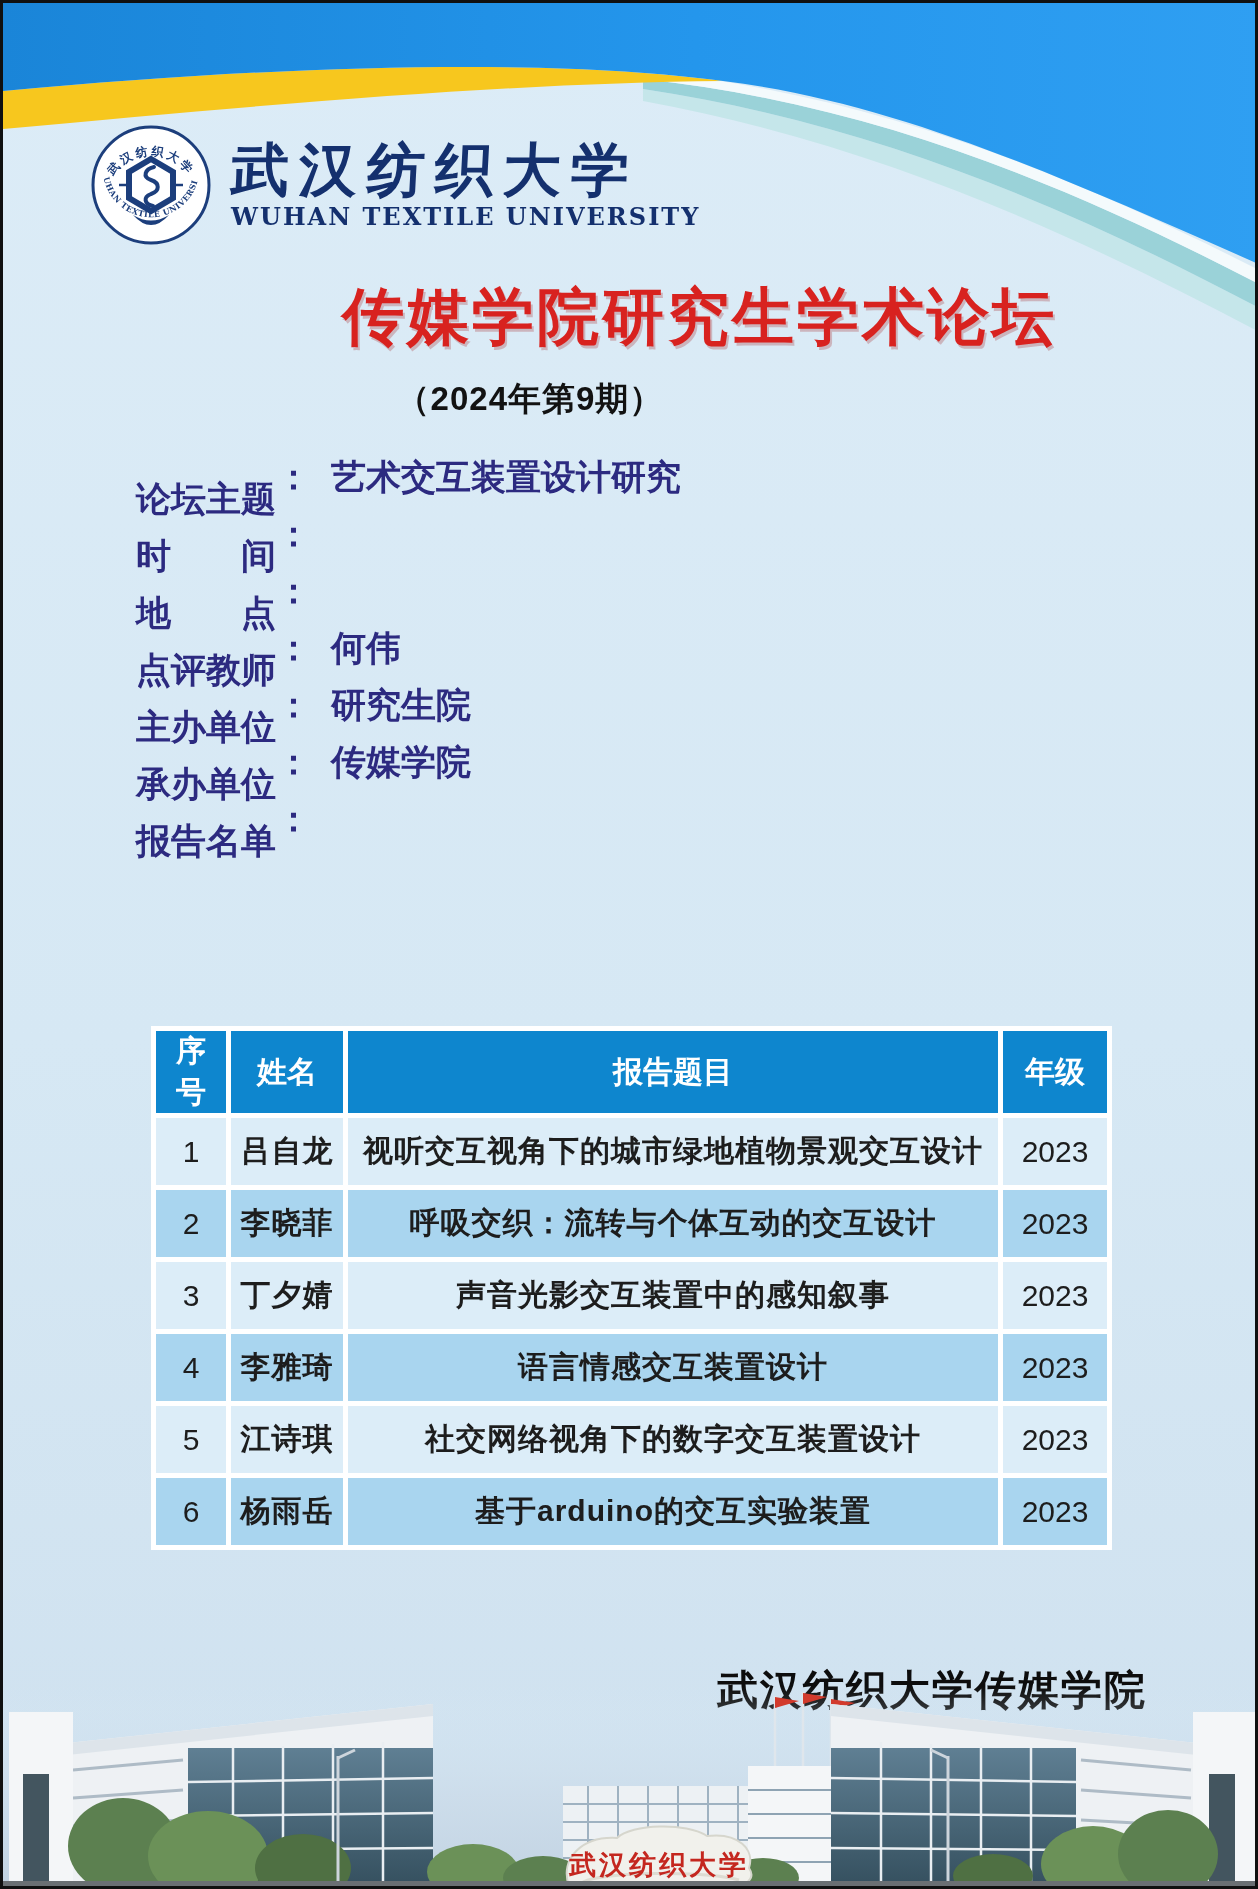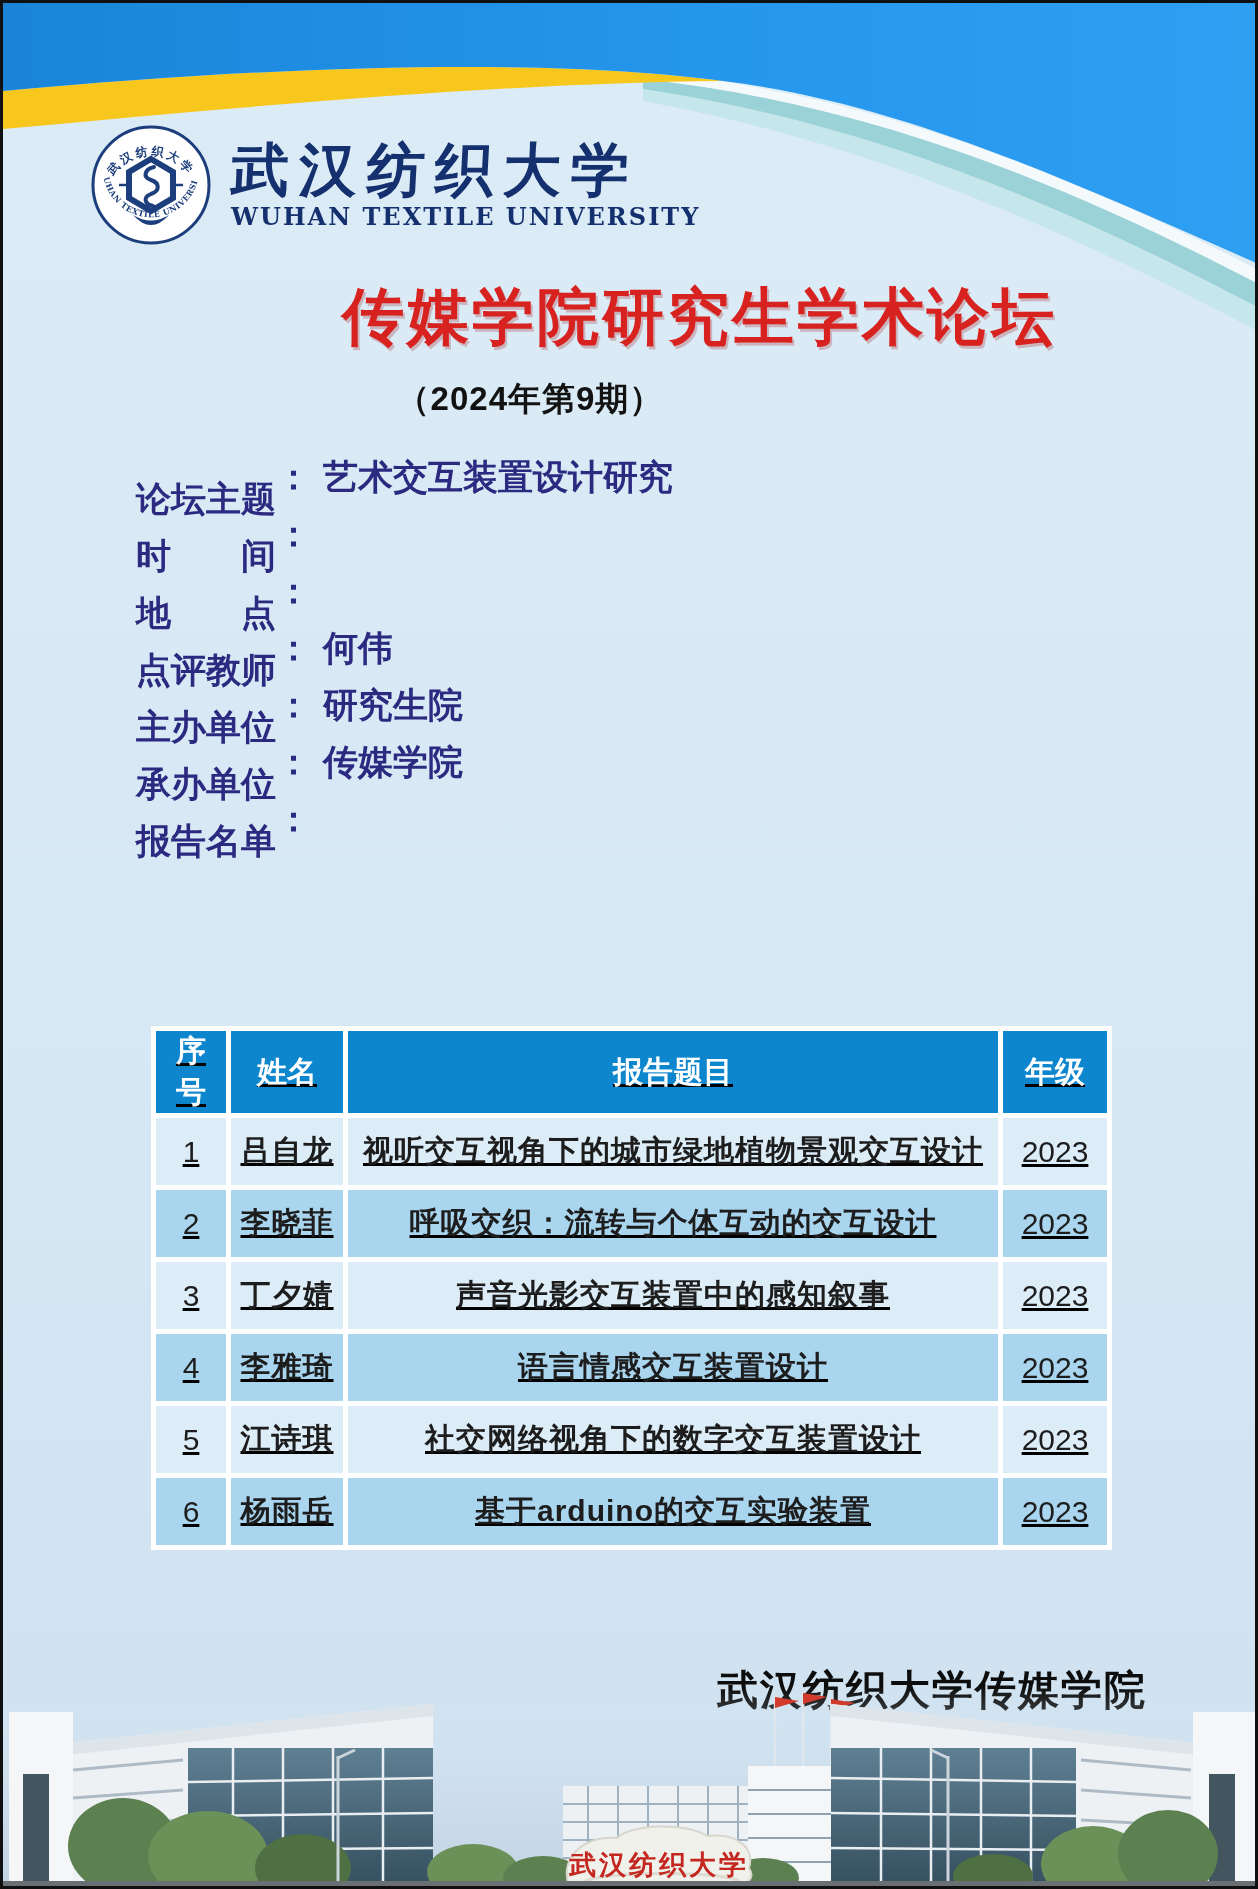--- a/index.html
+++ b/index.html
@@ -42,24 +42,24 @@
   }
   .sub-title{
     position:absolute;top:374px;left:0;width:1054px;text-align:center;
     font-size:33px;font-weight:900;color:#121212;letter-spacing:1px;
   }
   .info{position:absolute;top:446px;left:133px;}
   .info-row{height:57px;display:flex;align-items:center;
     font-size:35px;font-weight:bold;color:#2c2a80;}
   .info-label{white-space:pre;margin-top:44px;}
   .info-colon{margin:0 6px 0 0;}
-  .info-value{margin-left:6px;}
+  .info-value{margin-left:14px;}
   
   .tbl-wrap{position:absolute;top:1023px;left:148px;}
-  table.report{border-collapse:separate;border-spacing:5px;background:#ffffff;text-decoration:underline;}
+  table.report{border-collapse:separate;border-spacing:5px;background:#ffffff;}
   table.report th{
     background:#0e86ce;color:#fff;font-size:30px;font-weight:bold;
     height:60px;padding:0 6px;
   }
   table.report td{height:67px;text-align:center;color:#1d1d1d;font-size:30px;padding:0 8px;}
   tr.row-odd td{background:#dcedf8;}
   tr.row-even td{background:#a9d5ef;}
   td.c-no,td.c-grade{font-weight:normal;}
   td.c-name,td.c-title{font-weight:bold;letter-spacing:1px;}
   .col-no{width:70px;}.col-name{width:112px;}.col-title{width:650px;}.col-grade{width:104px;}

